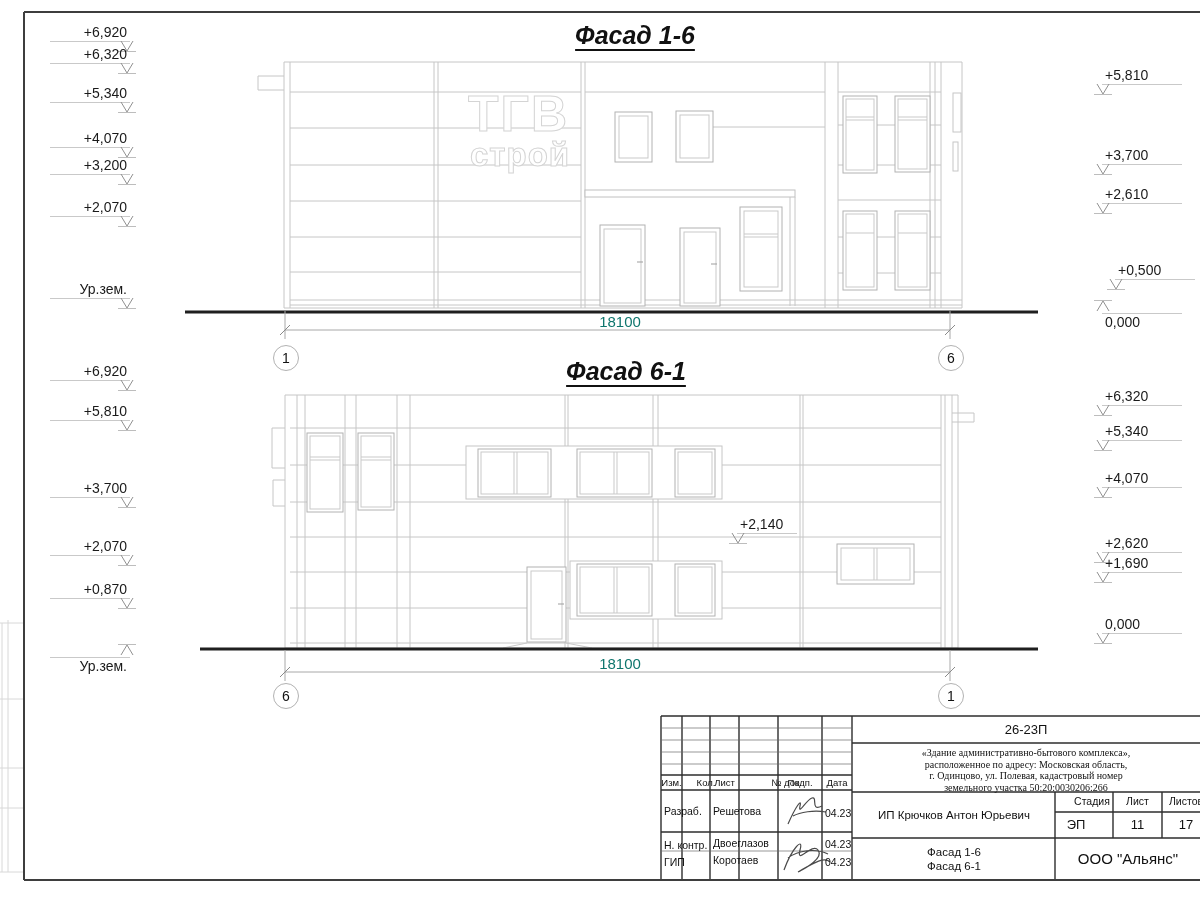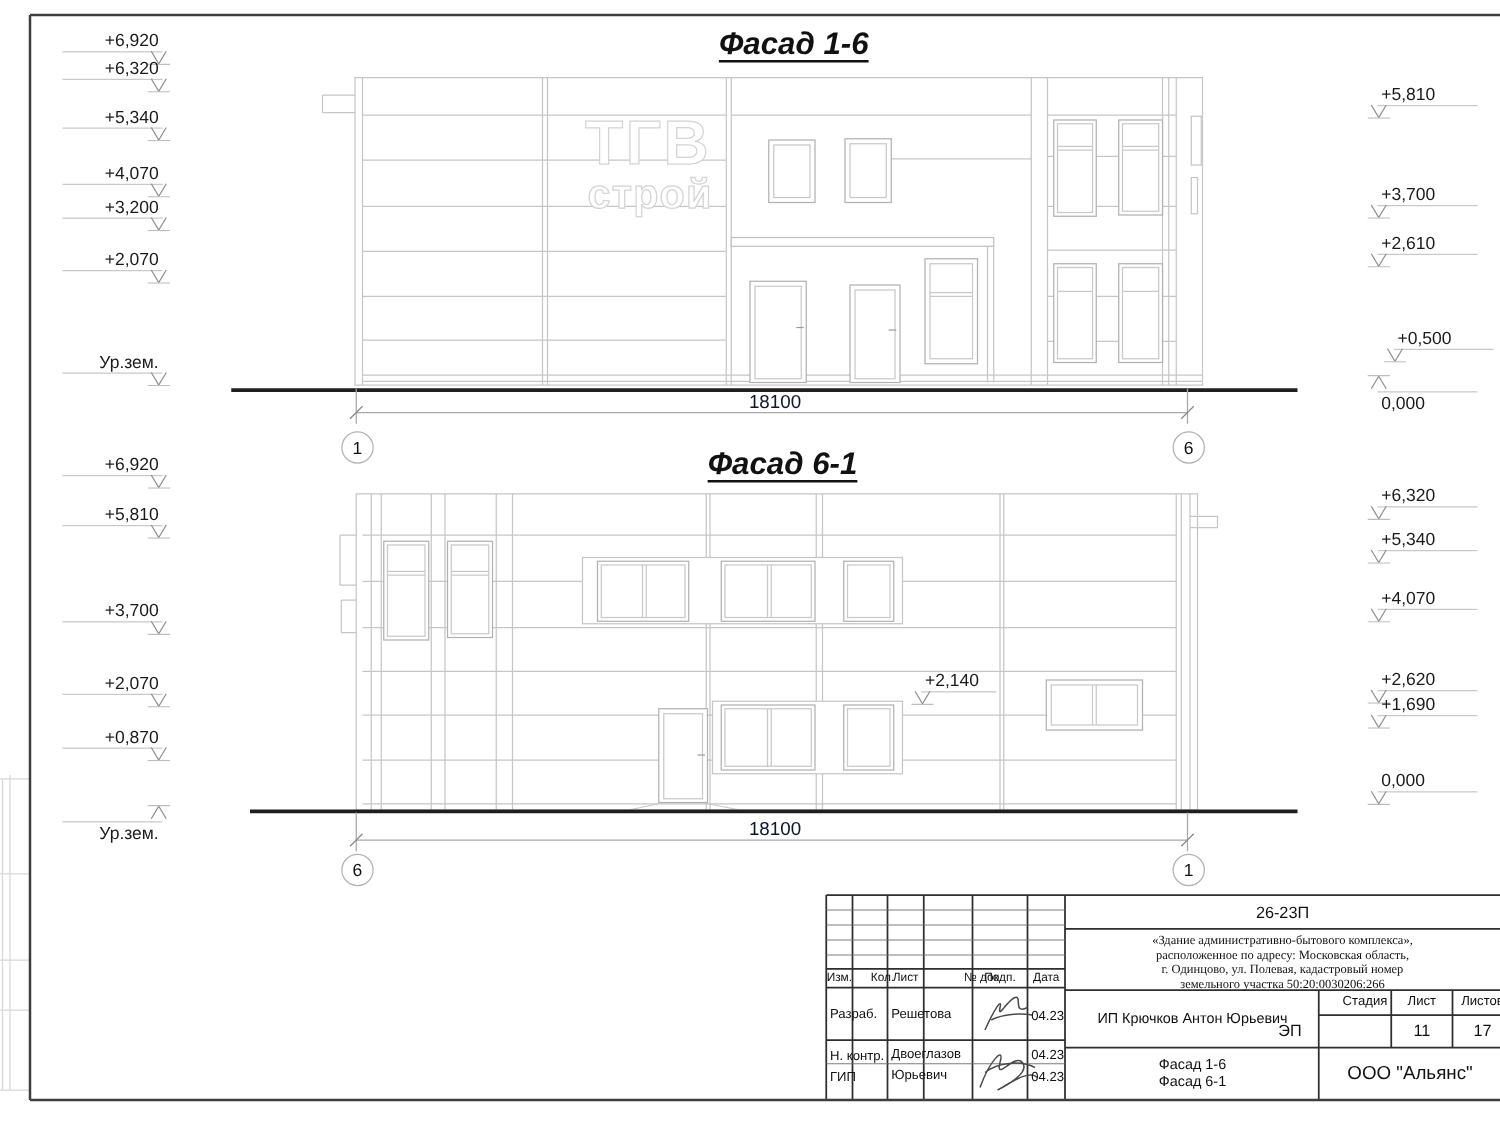--- a/index.html
+++ b/index.html
@@ -16,21 +16,21 @@
   .elev.dl .earr{position:absolute;left:-8px;top:16px;}
   .elev.ul .elbl{border-bottom:none;border-top:1px solid #c9c9c9;text-align:left;}
   .elev.ul .earr{position:absolute;left:-8px;top:-13px;}
   .elev.ur .elbl{border-bottom:none;border-top:1px solid #c9c9c9;text-align:right;}
   .elev.ur .earr{position:absolute;right:-6px;top:-13px;}
   .elev.ann{width:60px;}
   
   .ftitle{position:absolute;font-style:italic;font-weight:bold;font-size:25px;color:#111;
           text-align:center;text-decoration:underline;text-underline-offset:5px;}
   
-  .dimtxt{position:absolute;font-size:15px;color:#0f172a;text-align:center;width:120px;}
+  .dimtxt{position:absolute;font-size:15px;color:#0f766e;text-align:center;width:120px;}
   
   .axisb{position:absolute;width:24px;height:24px;border:1px solid #b2b2b2;border-radius:50%;
          font-size:14px;color:#111;display:flex;align-items:center;justify-content:center;background:#fff;}
   
   .tbt{position:absolute;color:#111;white-space:nowrap;}
   .c{text-align:center;}
 </style>
 </head>
 <body>
 
@@ -354,21 +354,21 @@
       </svg>
 </div>
 <div class="elev dl" style="left:1102px;top:616px;">
   <span class="elbl">0,000</span>
   <svg class="earr" width="18" height="12" viewBox="0 0 18 12">
         <path d="M3 1 L9 11 L15 1" fill="none" stroke="#909090"></path>
         <line x1="0" y1="11.5" x2="18" y2="11.5" stroke="#bdbdbd"></line>
       </svg>
 </div>
 
-<div class="elev dl ann" style="left:737px;top:536px;">
+<div class="elev dl ann" style="left:737px;top:516px;">
   <span class="elbl">+2,140</span>
   <svg class="earr" width="18" height="12" viewBox="0 0 18 12">
         <path d="M3 1 L9 11 L15 1" fill="none" stroke="#909090"></path>
         <line x1="0" y1="11.5" x2="18" y2="11.5" stroke="#bdbdbd"></line>
       </svg>
 </div>
 
 <div class="tbt c" style="left:852px;top:722px;width:348px;font-size:13px;">26-23П</div>
 
 <div class="tbt c" style="left:857px;top:747px;width:338px;font-size:10px;line-height:11.5px;font-family:Liberation Serif, serif;">
@@ -387,30 +387,30 @@
 
 <div class="tbt" style="left:664px;top:805px;font-size:10.5px;">Разраб.</div>
 <div class="tbt" style="left:713px;top:805px;font-size:10.5px;">Решетова</div>
 <div class="tbt" style="left:825px;top:807px;font-size:10.5px;">04.23</div>
 
 <div class="tbt" style="left:664px;top:839px;font-size:10.5px;">Н. контр.</div>
 <div class="tbt" style="left:713px;top:837px;font-size:10.5px;">Двоеглазов</div>
 <div class="tbt" style="left:825px;top:838px;font-size:10.5px;">04.23</div>
 
 <div class="tbt" style="left:664px;top:856px;font-size:10.5px;">ГИП</div>
-<div class="tbt" style="left:713px;top:854px;font-size:10.5px;">Юрьевич</div>
+<div class="tbt" style="left:713px;top:854px;font-size:10.5px;">Коротаев</div>
 <div class="tbt" style="left:825px;top:856px;font-size:10.5px;">04.23</div>
 
 <div class="tbt c" style="left:855px;top:809px;width:198px;font-size:11.5px;">ИП Крючков Антон Юрьевич</div>
 
 <div class="tbt c" style="left:1056px;top:795px;width:72px;font-size:10.5px;">Стадия</div>
 <div class="tbt c" style="left:1113px;top:795px;width:49px;font-size:10.5px;">Лист</div>
 <div class="tbt c" style="left:1162px;top:795px;width:48px;font-size:10.5px;">Листов</div>
 
-<div class="tbt c" style="left:1012px;top:817px;width:40px;font-size:13px;">ЭП</div>
+<div class="tbt c" style="left:1056px;top:817px;width:40px;font-size:13px;">ЭП</div>
 <div class="tbt c" style="left:1113px;top:817px;width:49px;font-size:13px;">11</div>
 <div class="tbt c" style="left:1162px;top:817px;width:48px;font-size:13px;">17</div>
 
 <div class="tbt c" style="left:855px;top:846px;width:198px;font-size:11.5px;">Фасад 1-6</div>
 <div class="tbt c" style="left:855px;top:860px;width:198px;font-size:11.5px;">Фасад 6-1</div>
 
 <div class="tbt c" style="left:1056px;top:850px;width:144px;font-size:15px;">ООО "Альянс"</div>
 
 </div>
 

